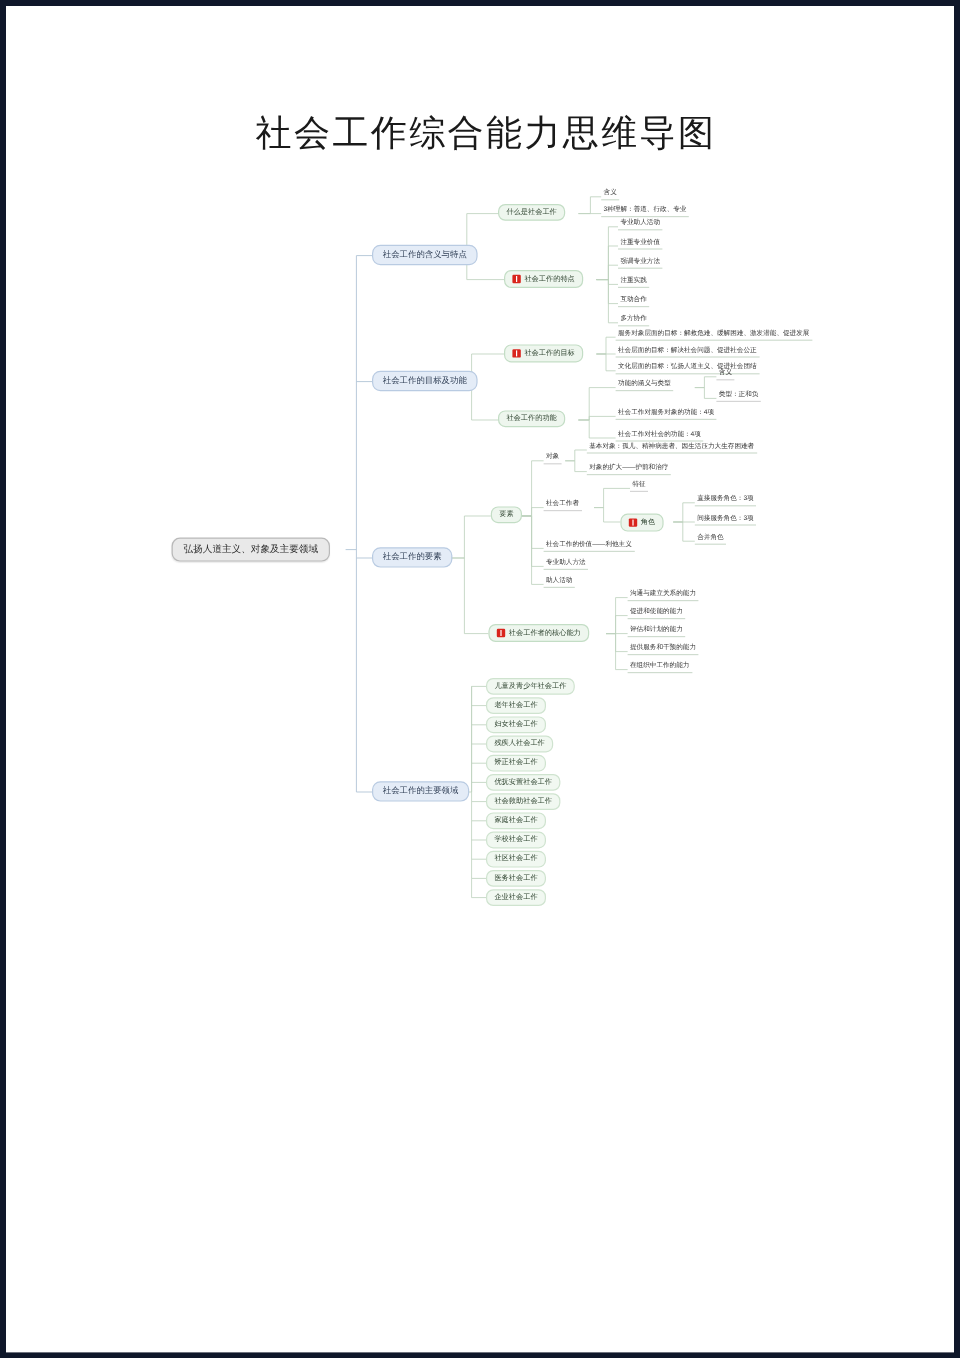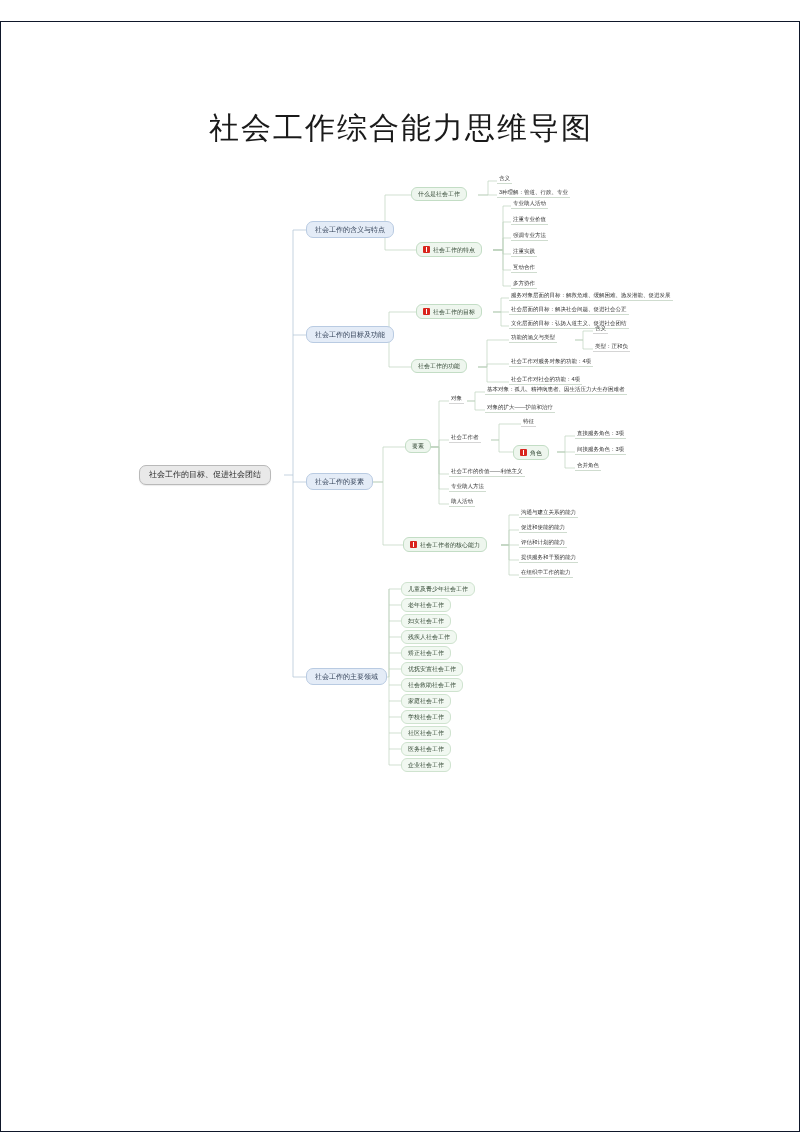--- a/index.html
+++ b/index.html
@@ -5,23 +5,22 @@
   html,body{margin:0;padding:0;}
   body{
     width:800px;height:1132px;
     background:#ffffff;
     font-family:"Liberation Sans","DejaVu Sans",sans-serif;
     position:relative;
     overflow:hidden;
   }
   #page{
     position:absolute;inset:0;
-    border:1px solid #0f172a;
+    border:5px solid #0f172a;
     box-sizing:border-box;
-    margin-top:21px;
   }
   #title{
     position:absolute;
     top:86px;left:0;width:800px;
     text-align:center;
     font-family:"Liberation Serif","DejaVu Serif",serif;
     font-size:30px;
     letter-spacing:2px;
     color:#1a1a1a;
     font-weight:400;
@@ -190,21 +189,21 @@
         <path d="M388 507 V523 H400"></path>
         <path d="M388 523 V539 H400"></path>
         <path d="M388 539 V555 H400"></path>
         <path d="M388 555 V571 H400"></path>
         <path d="M388 571 V587 H400"></path>
         <path d="M388 587 V603 H400"></path>
       </g>
     </svg>
 
     <div class="node n-root" style="left:138px;top:303px;">
-      <span class="lbl">社会工作的目标、促进社会团结</span>
+      <span class="lbl">弘扬人道主义、对象及主要领域</span>
     </div>
 
     <div class="node n-l2" style="left:305px;top:59px;">
       <span class="lbl">社会工作的含义与特点</span>
     </div>
 
     <div class="node n-l3" style="left:410px;top:25px;">
       <span class="lbl">什么是社会工作</span>
     </div>
     <div class="node n-leaf" style="left:496px;top:14px;">

